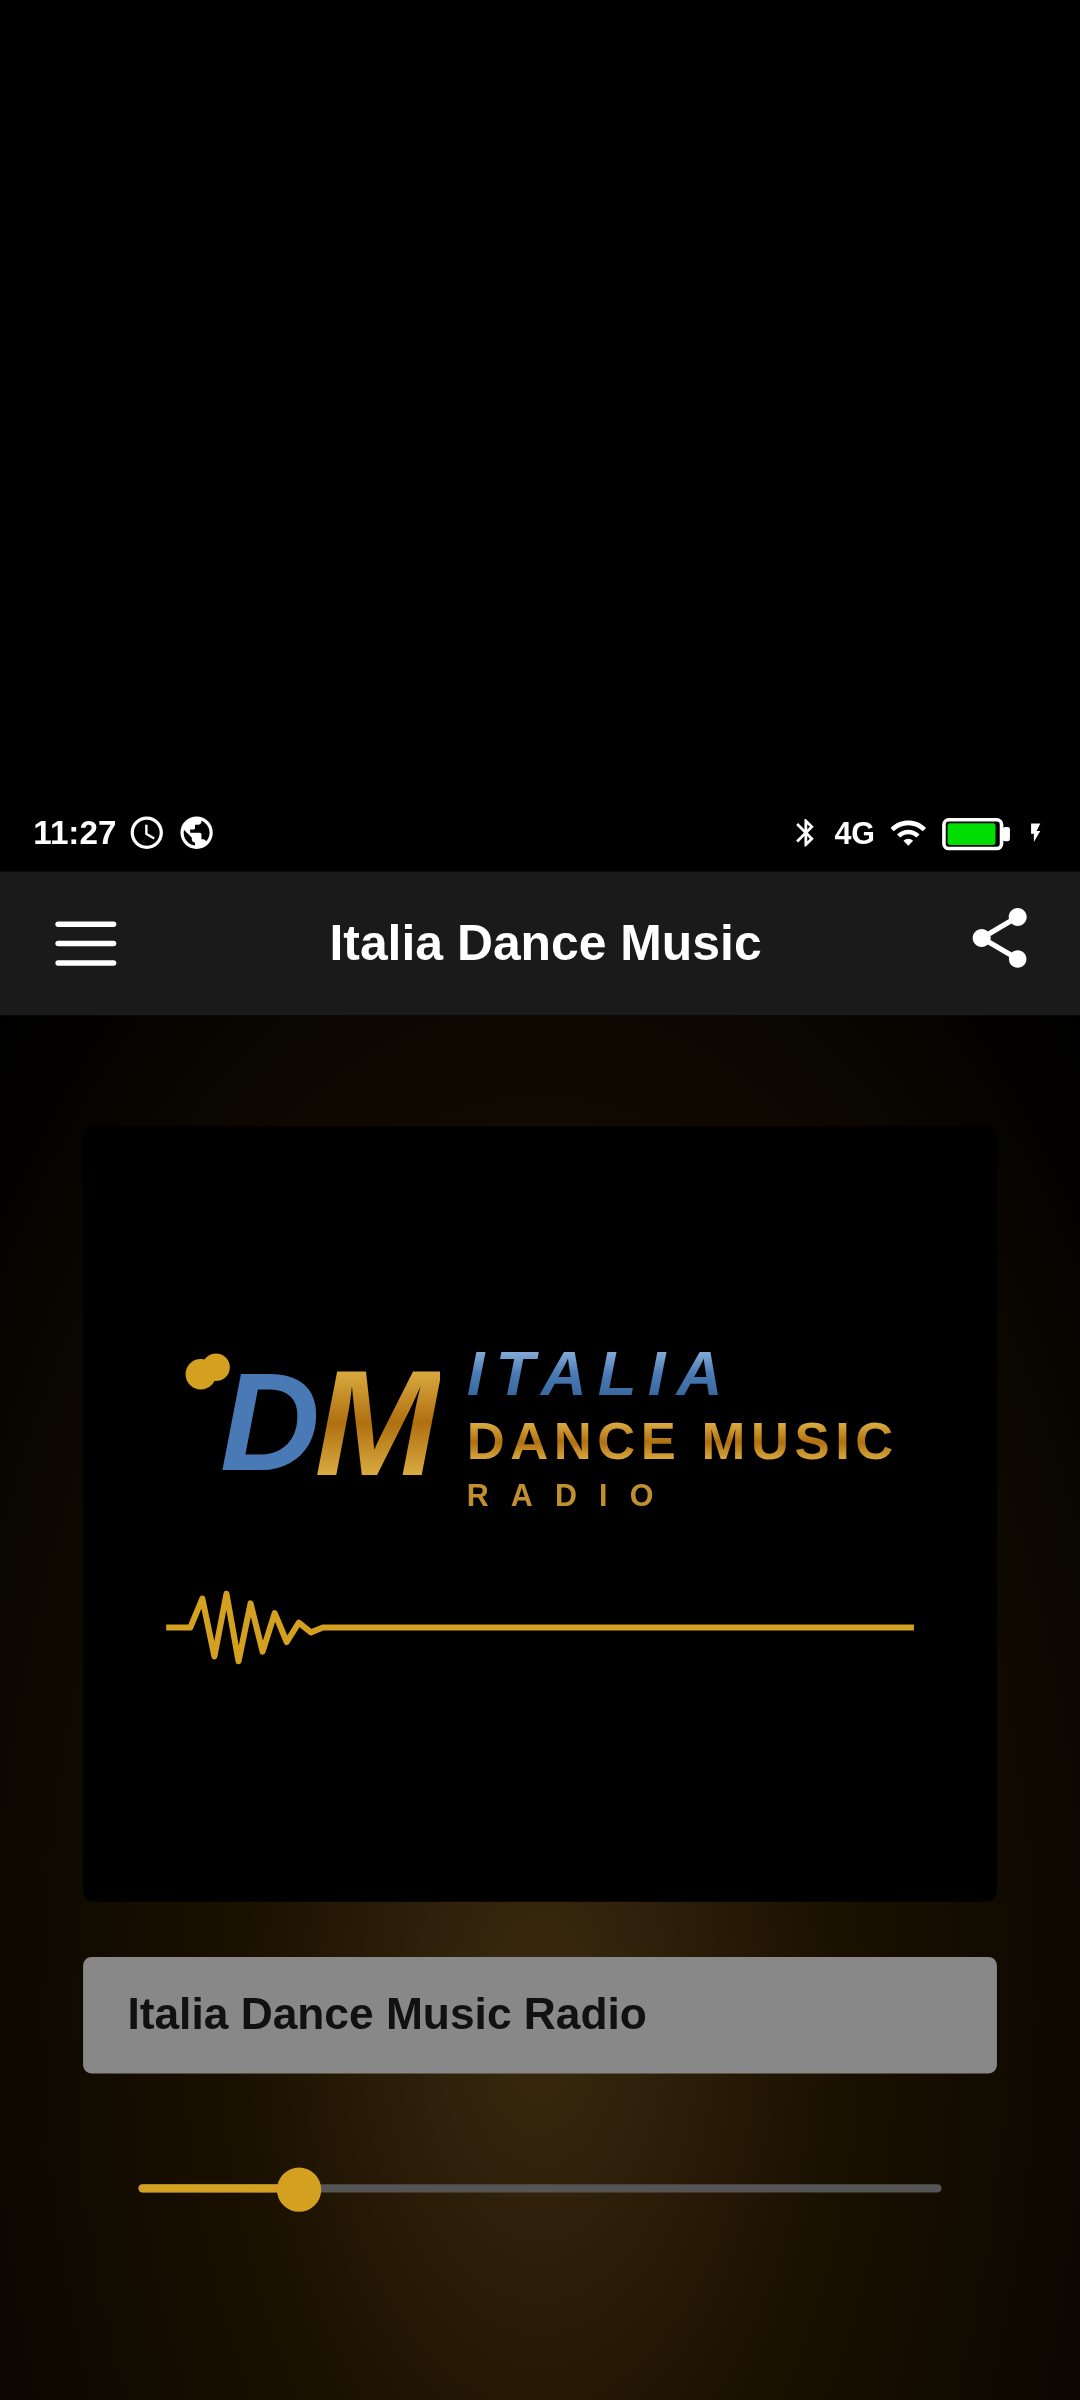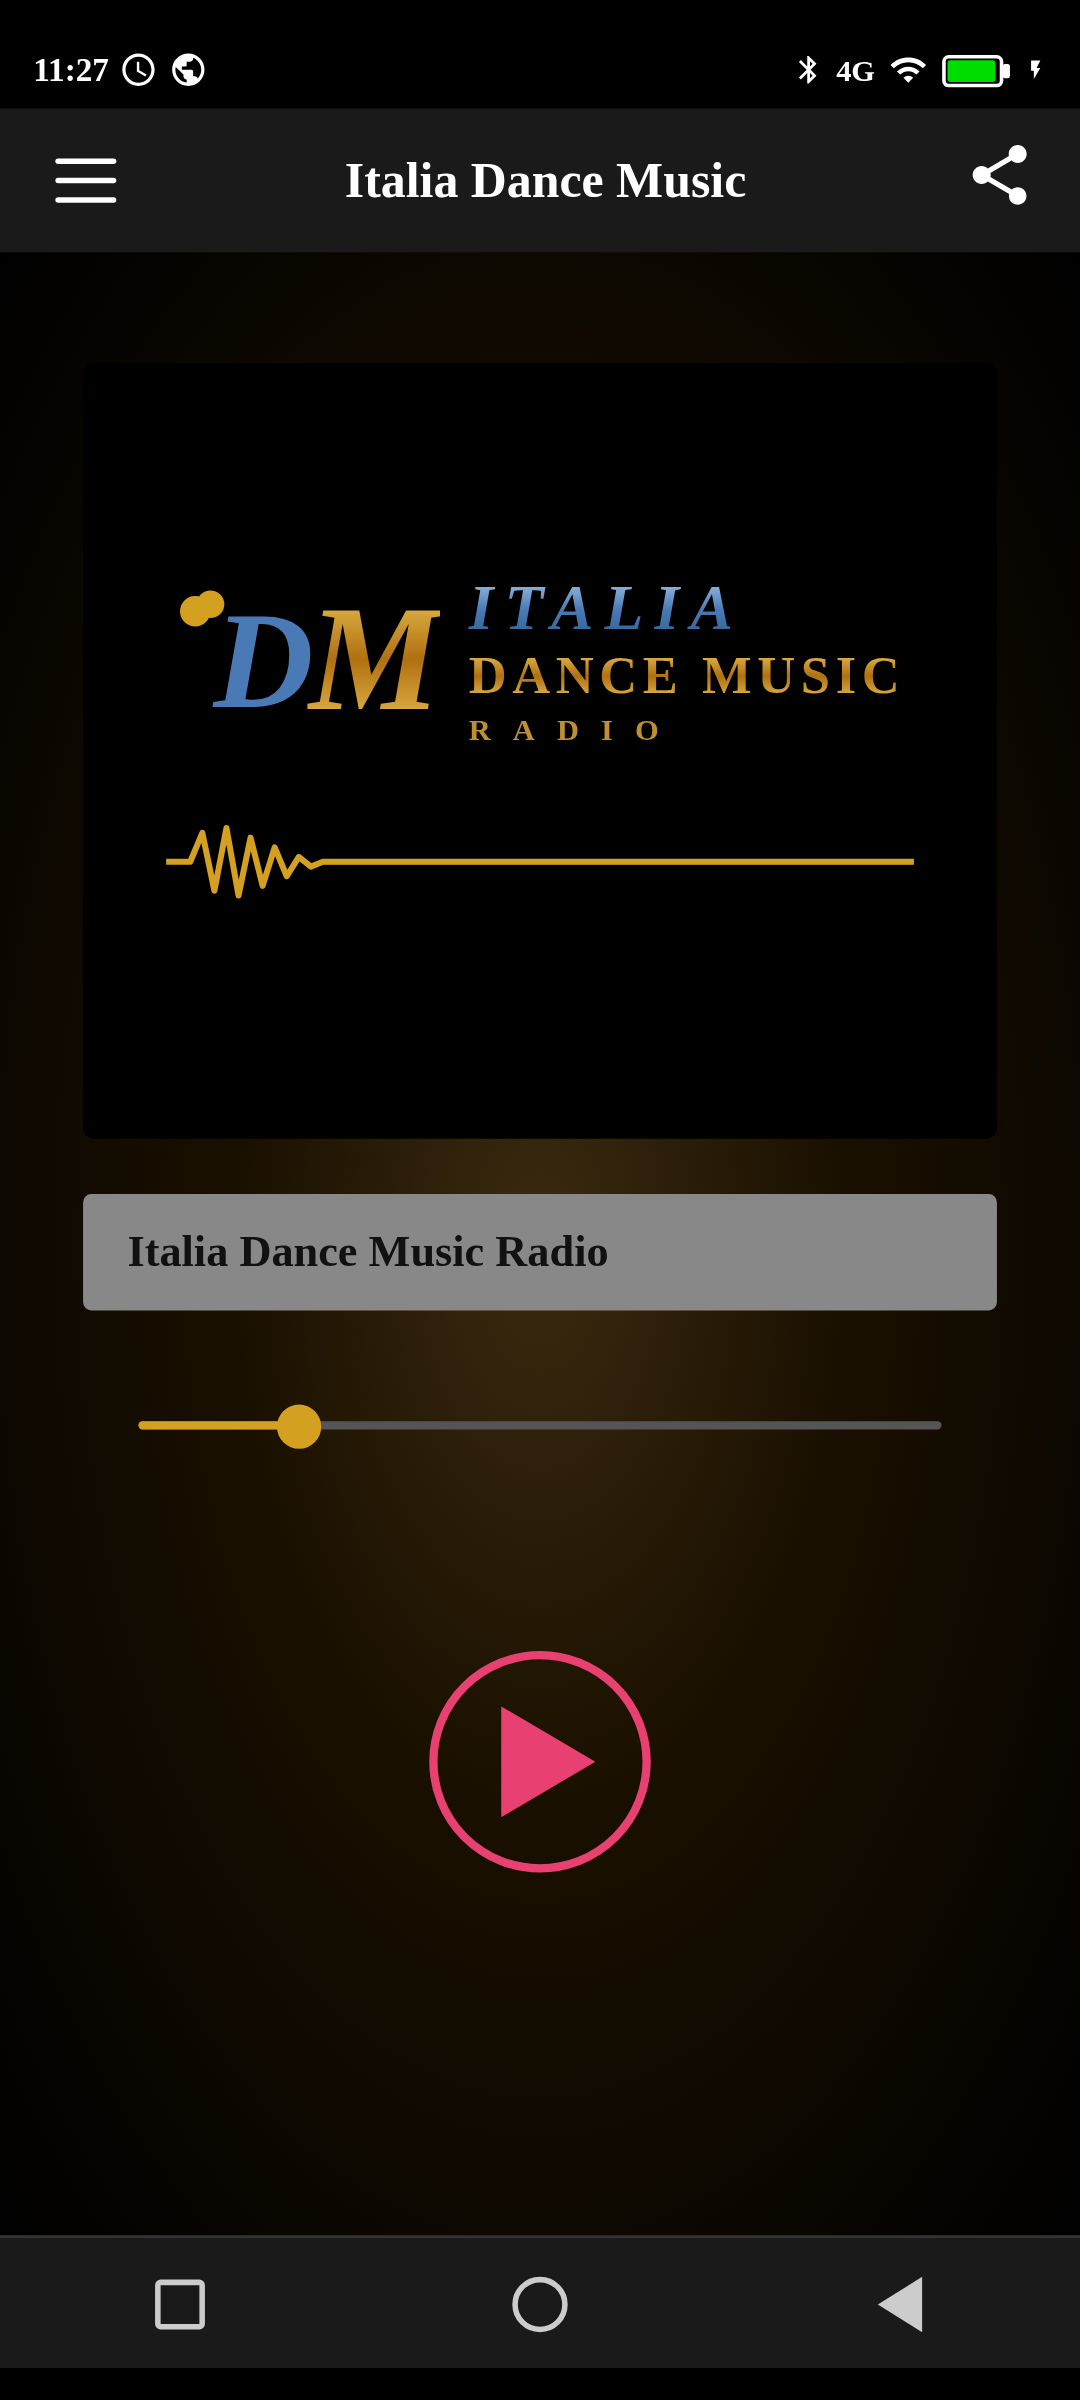--- a/index.html
+++ b/index.html
@@ -331,21 +331,21 @@
 
     @media screen {
       .device-frame {
         transform: scale(min(calc(100vw / 390px), calc(100vh / 844px)));
       }
     }
   </style>
 </head>
 <body>
 
-<div class="viewport-scale" style="align-items: flex-start; justify-content: flex-start; font-family: Liberation Serif, serif;">
+<div class="viewport-scale" style="align-items: center; justify-content: flex-start;">
   <div class="device-frame" style="transform: scale(2.76923); margin-left: 0px; margin-top: 31.3846px;">
     <div class="screen">
 
       <div class="status-bar">
         <div class="status-left">
           <span>11:27</span>
 
           <svg width="14" height="14" viewBox="0 0 24 24" fill="white">
             <path d="M12 2C6.48 2 2 6.48 2 12s4.48 10 10 10 10-4.48 10-10S17.52 2 12 2zm0 18c-4.41 0-8-3.59-8-8s3.59-8 8-8 8 3.59 8 8-3.59 8-8 8zm.5-13H11v6l5.25 3.15.75-1.23-4.5-2.67V7z"></path>
           </svg>

